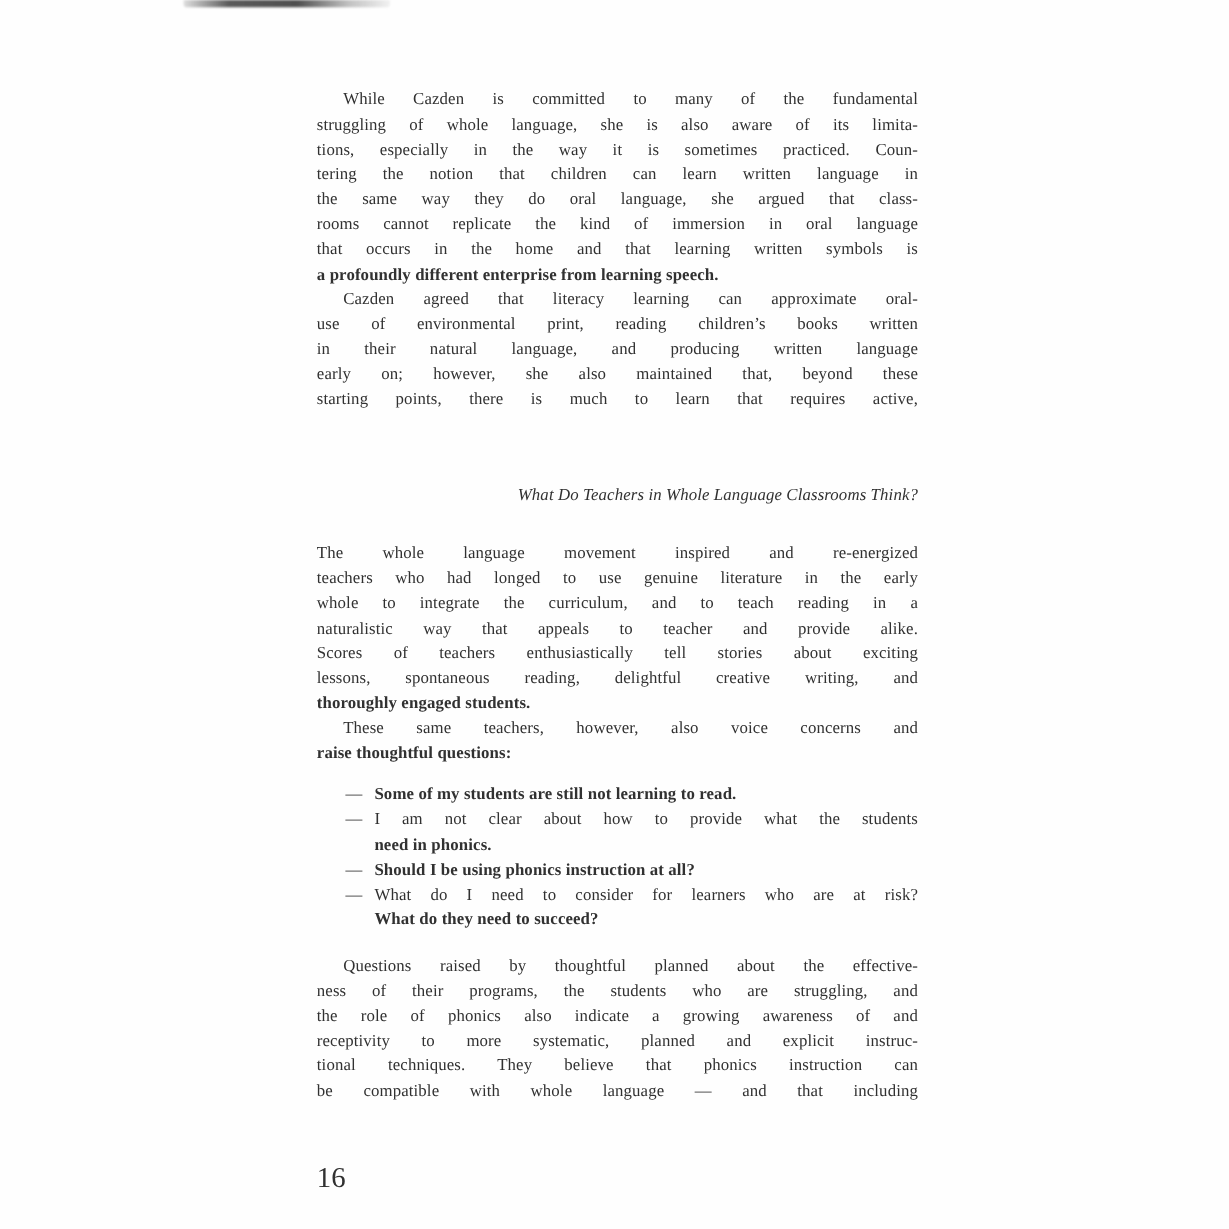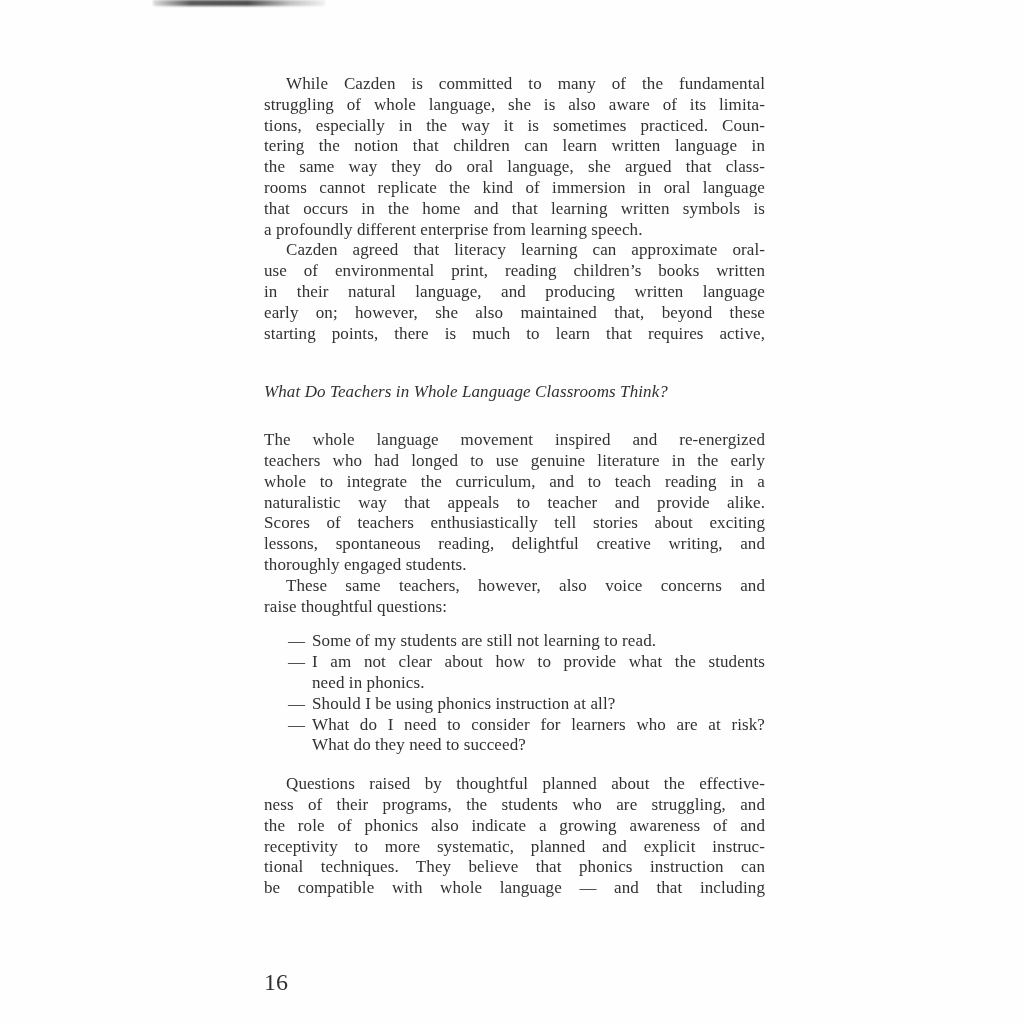--- a/index.html
+++ b/index.html
@@ -33,36 +33,37 @@
       rgba(120,120,120,0.45) 80%,
       rgba(170,170,170,0.15) 100%);
     filter: blur(0.8px);
     border-radius: 0 0 2px 2px;
   }
   .text-block {
     position: absolute;
     left: 264px;
     top: 74px;
     width: 501px;
-    font-size: 17px;
+    font-size: 14px;
     line-height: 20.8px;
     letter-spacing: 0.1px;
   }
   .para { margin: 0; }
   .line { min-height: 20.8px; }
   
   .jl { text-align: justify; text-align-last: justify; }
   
-  .ll { text-align: center; text-align-last: left; }
+  .ll { text-align: center; text-align-last: left; font-weight: bold; }
   .para.indent .line:first-child { text-indent: 22px; }
   .heading {
     font-style: italic;
-    margin-top: 38px;
+    margin-top: 60px;
     margin-bottom: 27px;
     white-space: nowrap;
+    text-align: right;
   }
   .qlist { margin-top: 14px; margin-bottom: 18px; padding-left: 24px; }
   .qitem { display: flex; align-items: flex-start; }
   .dash { flex: 0 0 24px; width: 24px; }
   .qtext { flex: 1 1 auto; min-width: 0; }
   .page-number {
     position: absolute;
     left: 264px;
     top: 972px;
     font-size: 24px;

